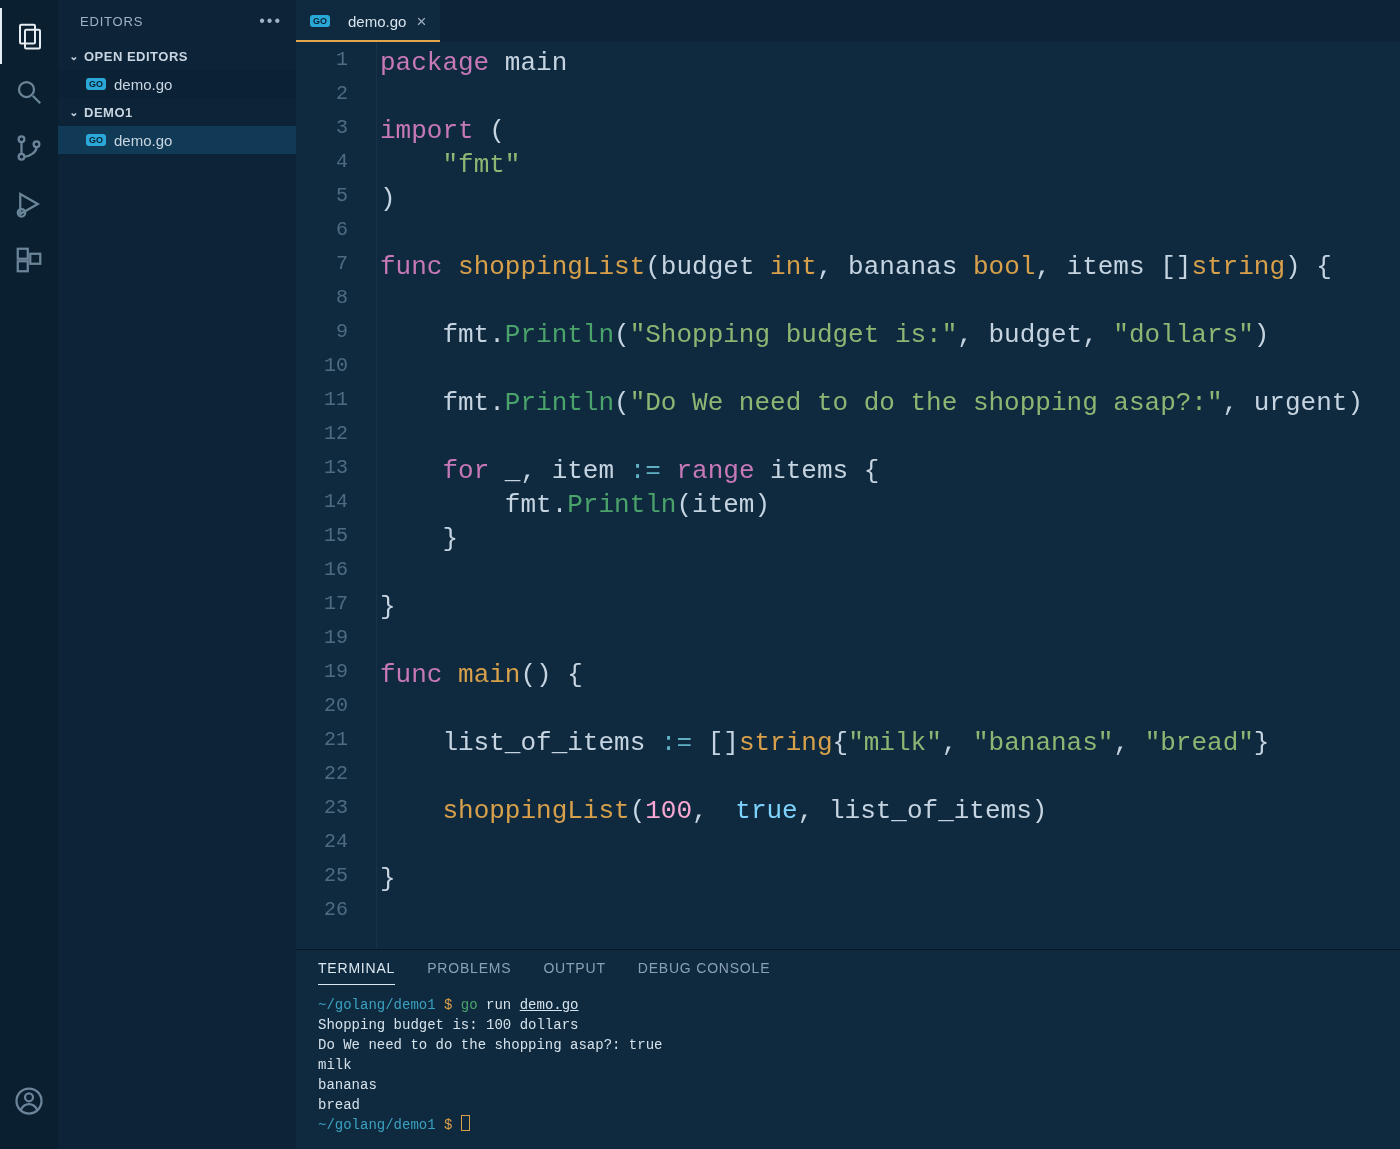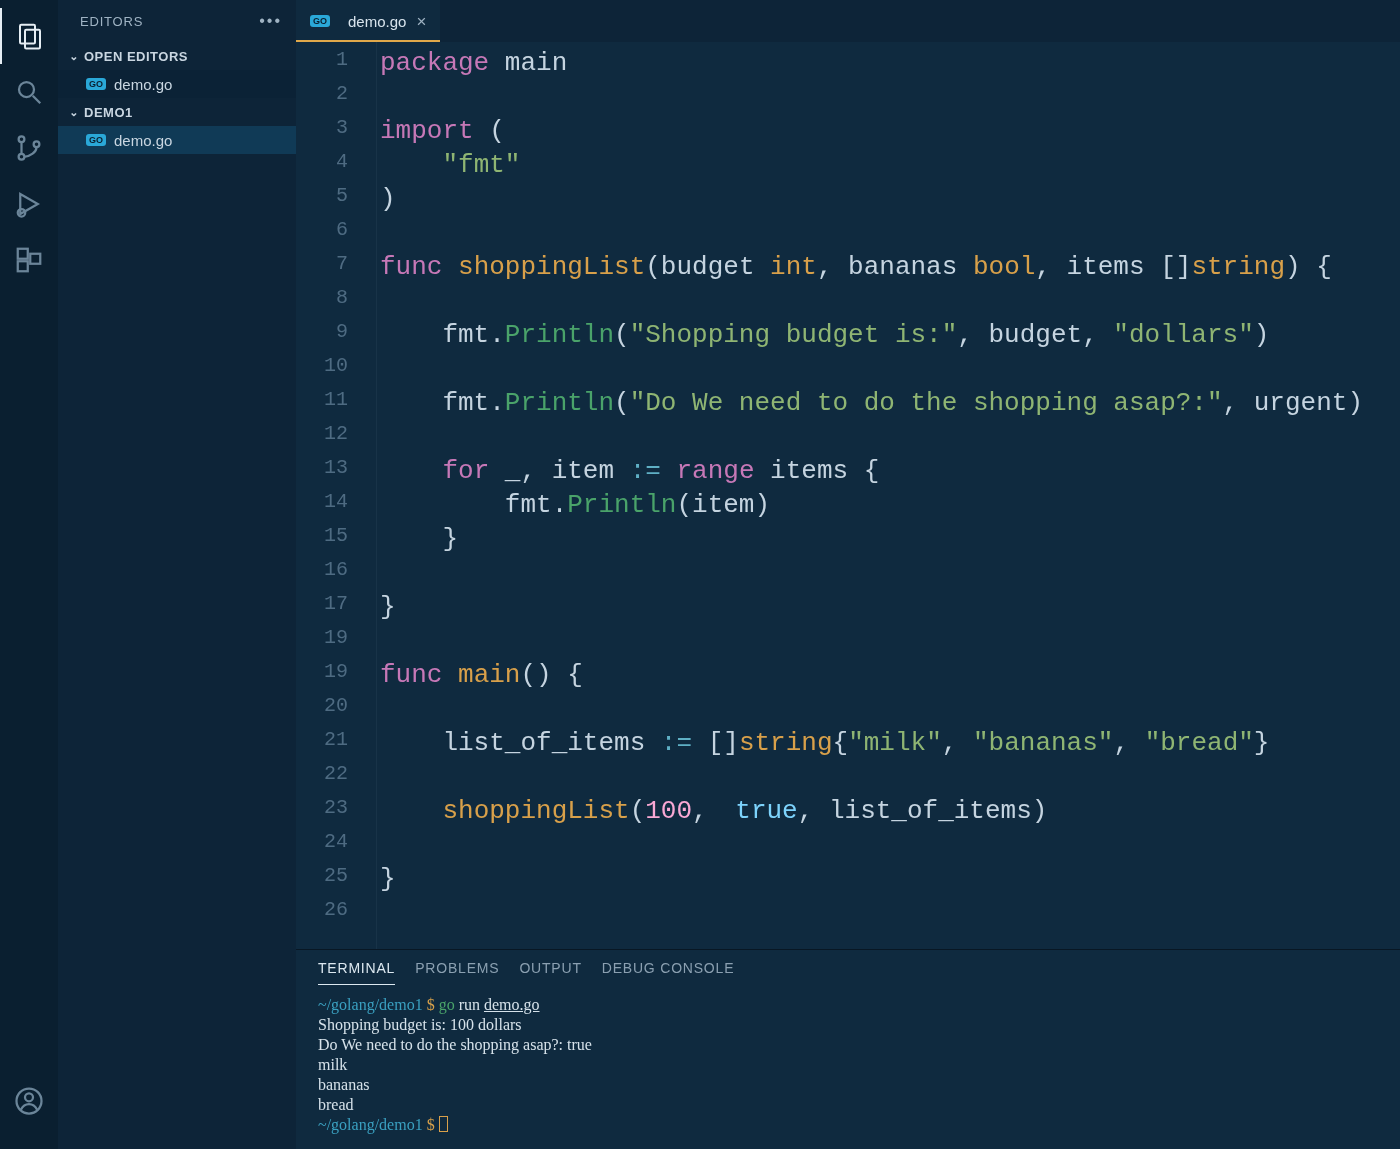--- a/index.html
+++ b/index.html
@@ -201,39 +201,39 @@
   .panel {
     height:200px;
     background:#0f2a3f;
     border-top:1px solid #081724;
     display:flex;
     flex-direction:column;
     flex-shrink:0;
   }
   .panel-tabs {
     display:flex;
-    gap:20px;
+    gap:32px;
     padding:10px 22px 0 22px;
     font-size:14px;
     letter-spacing:0.8px;
     color:#8ba0b1;
   }
   .panel-tab {
     padding-bottom:8px;
     cursor:pointer;
   }
   .panel-tab.active {
     color:#dce8f0;
     border-bottom:1px solid #dce8f0;
   }
   .terminal {
     flex:1;
     padding:10px 22px;
-    font-family: Liberation Serif, serif;
-    font-size:16px;
+    font-family: Liberation Mono, monospace;
+    font-size:14px;
     line-height:20px;
     white-space:pre;
     color:#d6e2ea;
   }
   .term-path { color:#3aa0c0; }
   .term-dollar { color:#d8a04a; }
   .term-cmd { color:#4aa36a; }
   .term-arg { color:#d6e2ea; }
   .term-link { text-decoration: underline; }
   .term-cursor {

